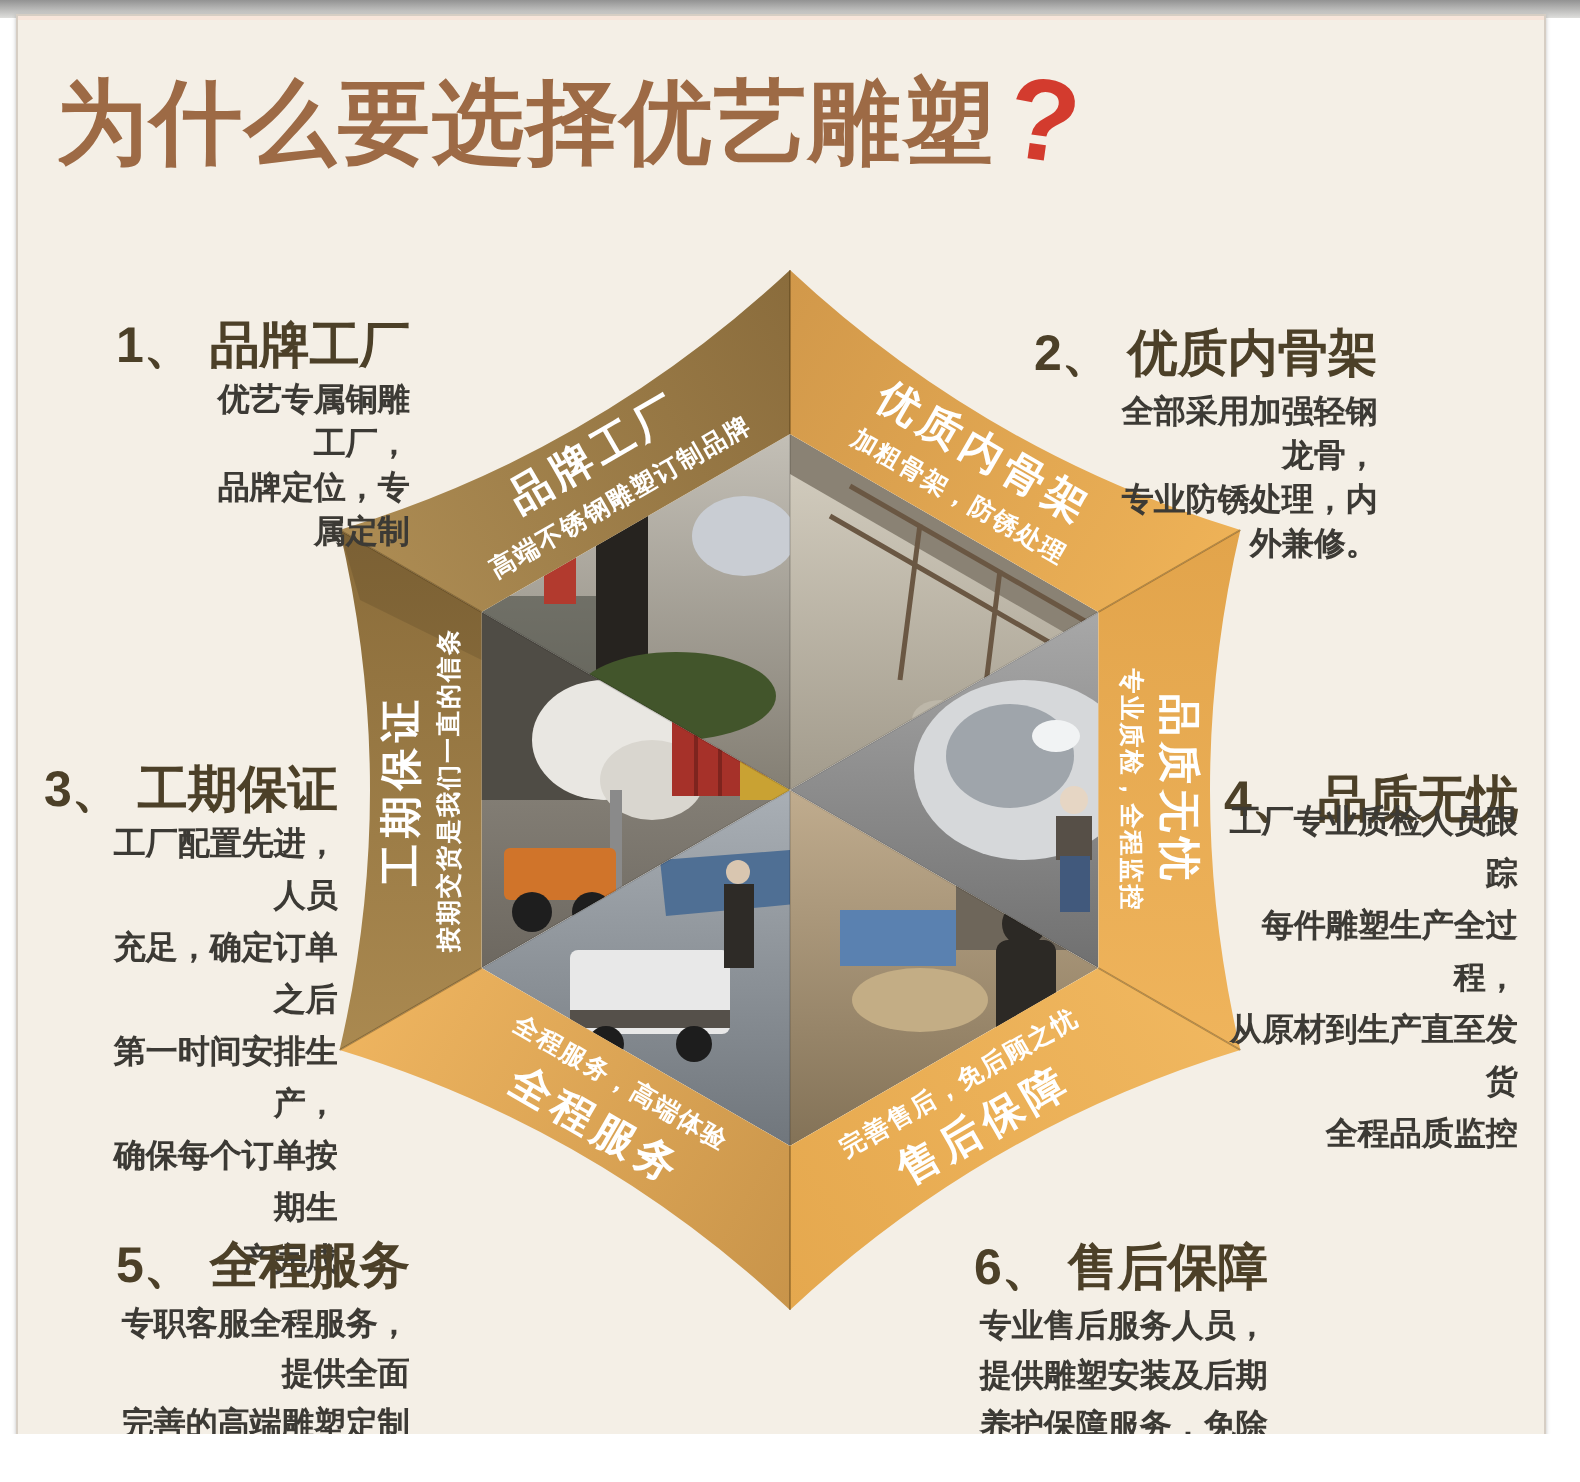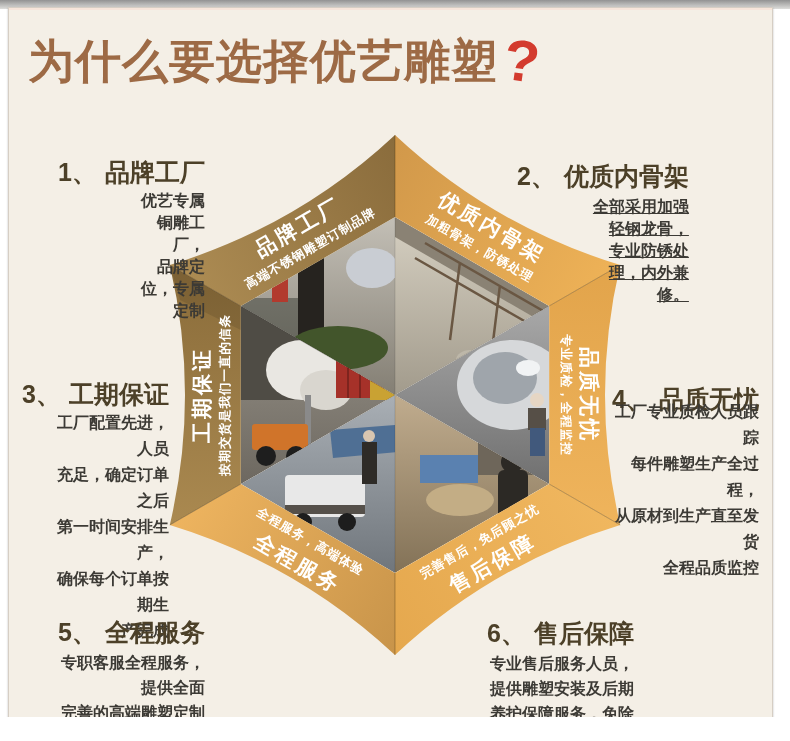--- a/index.html
+++ b/index.html
@@ -35,21 +35,21 @@
   .section{position:absolute;}
   .heading{
     display:flex;align-items:baseline;
     font-size:25px;font-weight:800;color:#4c4028;white-space:nowrap;
   }
   .heading .num{margin-right:8px;}
   .body{
     position:absolute;font-size:16px;font-weight:700;color:#3c3a35;
     line-height:26px;white-space:pre-line;
   }
-  .lh22{line-height:22px;margin-left:32px;}
+  .lh22{line-height:22px;}
   .lh25{line-height:25px;}
   
   .wlabel{
     fill:#ffffff;font-size:21px;font-weight:800;letter-spacing:3px;
     text-anchor:middle;dominant-baseline:central;
   }
   .wsub{
     fill:#ffffff;font-size:12.5px;font-weight:700;letter-spacing:1px;
     text-anchor:middle;dominant-baseline:central;
   }
@@ -234,21 +234,21 @@
     </div>
     <div class="body lh22" style="left:45px;top:34px;">优艺专属铜雕工厂，
 品牌定位，专属定制</div>
   </div>
 
   <div class="section" style="left:517px;top:160px;">
     <div class="heading">
       <span class="num">2、</span>
       <span>优质内骨架</span>
     </div>
-    <div class="body lh22" style="left:30px;top:36px;text-decoration:underline;">全部采用加强轻钢龙骨，
+    <div class="body lh22" style="left:30px;top:36px;">全部采用加强轻钢龙骨，
 专业防锈处理，内外兼修。</div>
   </div>
 
   <div class="section" style="left:22px;top:378px;">
     <div class="heading">
       <span class="num">3、</span>
       <span>工期保证</span>
     </div>
     <div class="body" style="left:-4px;top:32px;margin-left:28px;">工厂配置先进，人员
 充足，确定订单之后

